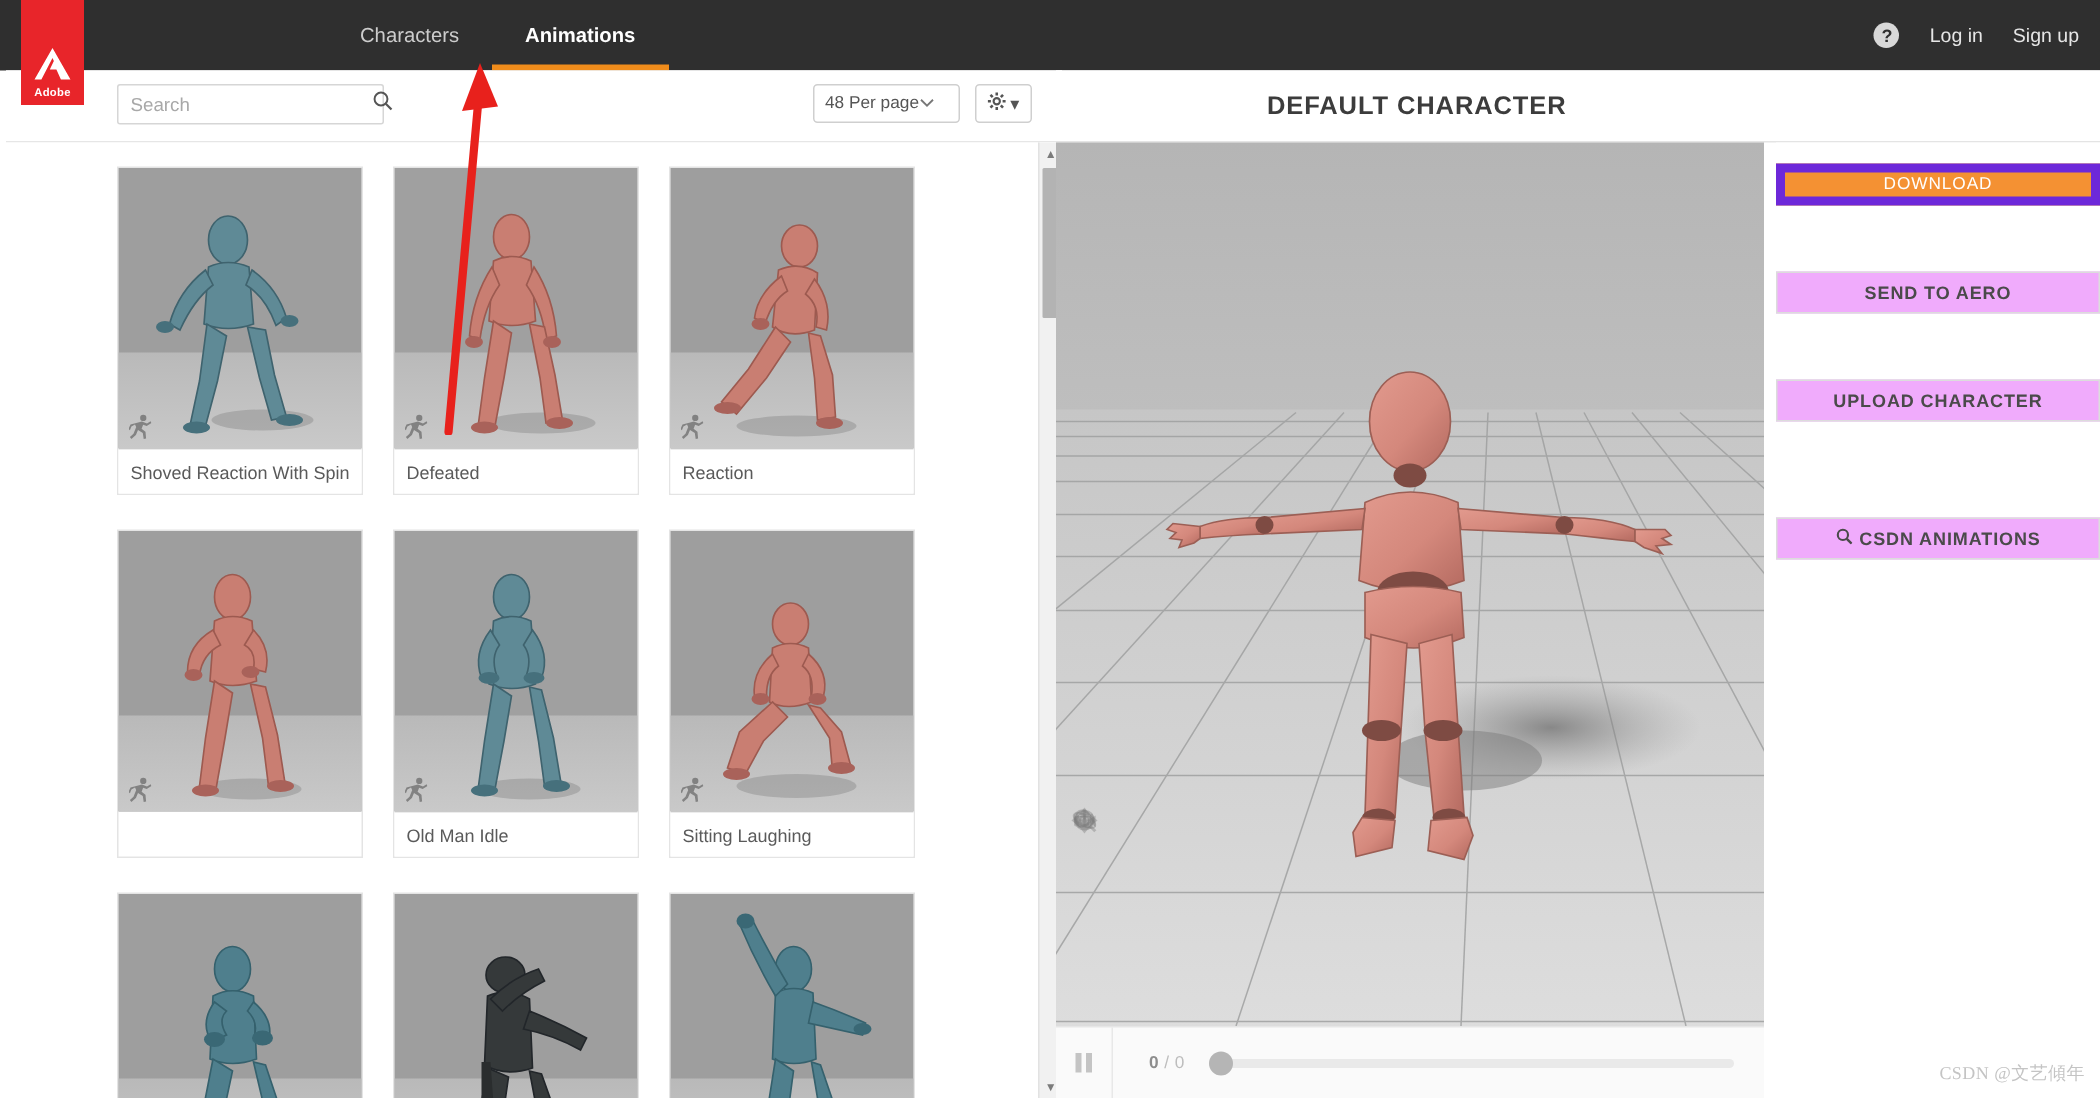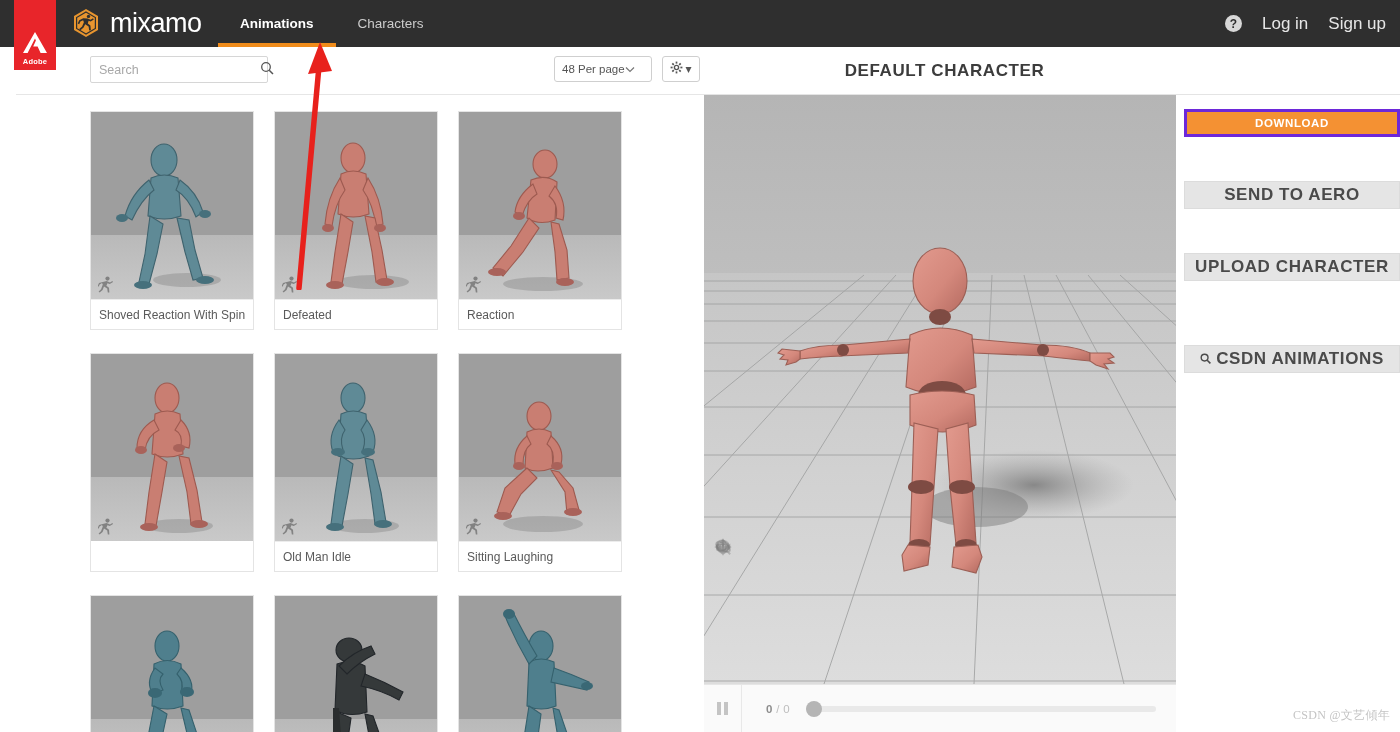--- a/index.html
+++ b/index.html
@@ -44,25 +44,25 @@
   }
   .navright {
     position: absolute; right: 14px; top: 0; height: 47px;
     display: flex; align-items: center; gap: 20px;
   }
   .help-icon {
     width: 17px; height: 17px; border-radius: 50%; background: #d8d8d8;
     color: #2f2f2f; font-size: 12px; font-weight: bold;
     display: flex; align-items: center; justify-content: center; cursor: pointer;
   }
-  .navright .authlink { color: #e6e6e6; font-size: 17px; cursor: pointer; }
+  .navright .authlink { color: #e6e6e6; font-size: 13px; cursor: pointer; }
 
   
   .leftcol {
-    position: absolute; left: 16px; top: 47px; width: 704px; height: 685px;
+    position: absolute; left: 4px; top: 47px; width: 704px; height: 685px;
     background: #ffffff; border-right: 1px solid #e2e2e2;
   }
   .toolbar {
     position: absolute; left: 0; top: 0; width: 704px; height: 48px;
     background: #ffffff; border-bottom: 1px solid #e6e6e6;
   }
   .searchbox {
     position: absolute; left: 74px; top: 9px; width: 178px; height: 27px;
     border: 1px solid #d6d6d6; background: #fff; border-radius: 2px;
     display: flex; align-items: center; padding: 0 8px;
@@ -184,62 +184,49 @@
     border-radius: 50%; background: #b5b5b5; cursor: pointer;
   }
 
   .actionpanel {
     position: absolute; left: 480px; top: 48px; width: 216px; height: 589px;
     background: #ffffff; padding-top: 14px;
   }
   .btn-primary {
     display: flex; align-items: center; justify-content: center;
     height: 28px; background: #f49133; color: #ffffff;
-    font-size: 11.5px; font-weight: bold; letter-spacing: .6px;
-    border: 3px solid #6d28d9; cursor: pointer; margin-bottom: 8px;
+    font-size: 11.5px; font-weight: normal; letter-spacing: .6px;
+    border: 6px solid #6d28d9; cursor: pointer; margin-bottom: 8px;
   }
   .btn-secondary {
     display: flex; align-items: center; justify-content: center;
-    height: 28px; background: #e5e5e5; color: #4a4a4a;
-    font-size: 17px; font-weight: bold; letter-spacing: .6px;
+    height: 28px; background: #f0abfc; color: #4a4a4a;
+    font-size: 12px; font-weight: bold; letter-spacing: .6px;
     border: 1px solid #dcdcdc; cursor: pointer; margin-bottom: 8px; margin-top: 44px;
   }
   .panel-sep { height: 12px; }
   .btn-secondary .mag { margin-right: 5px; font-size: 11px; }
 
   .watermark {
     position: absolute; right: 10px; bottom: 8px; font-size: 12px;
     color: #c4c4c4; letter-spacing: .3px; z-index: 40;
     font-family: Liberation Serif, serif;
   }
   .annot-arrow { position: absolute; left: 280px; top: 40px; z-index: 50; pointer-events: none; }
 </style>
 </head>
 <body>
 
 <div id="app">
 
   <div class="topnav">
-    <div class="brand">
-      <span class="hexicon">
-        <svg width="32" height="32" viewBox="0 0 32 32">
-          <polygon points="16,2 28,9 28,23 16,30 4,23 4,9" fill="#e8952f"></polygon>
-          <polygon points="16,5 25.4,10.5 25.4,21.5 16,27 6.6,21.5 6.6,10.5" fill="#e8952f" stroke="#2f2f2f" stroke-width="1.2"></polygon>
-          <g fill="#2f2f2f">
-            <circle cx="18.5" cy="9.4" r="1.7"></circle>
-            <path d="M17.6 11.6 L20.6 12.8 L23 11.2 L23.8 12.4 L20.7 14.6 L18.6 13.8 L17.8 16.4 L20.4 18.6 L20.9 23.2 L19.2 23.4 L18.6 19.6 L15.2 17.2 L13.6 20.6 L10.2 23.4 L9.2 22.1 L12.1 19.6 L13.9 15.2 L13.1 13.2 L10.4 14.6 L9.2 17.2 L7.7 16.6 L9.2 13.3 L13.3 11.2 Z"></path>
-          </g>
-        </svg>
-      </span>
-      <span class="wordmark">mixamo</span>
-    </div>
 
     <div class="navlinks">
+      <div class="navlink">Characters</div>
       <div class="navlink active">Animations</div>
-      <div class="navlink">Characters</div>
     </div>
 
     <div class="navright">
       <div class="help-icon">?</div>
       <div class="authlink">Log in</div>
       <div class="authlink">Sign up</div>
     </div>
   </div>
 
   <div class="adobe-badge">

